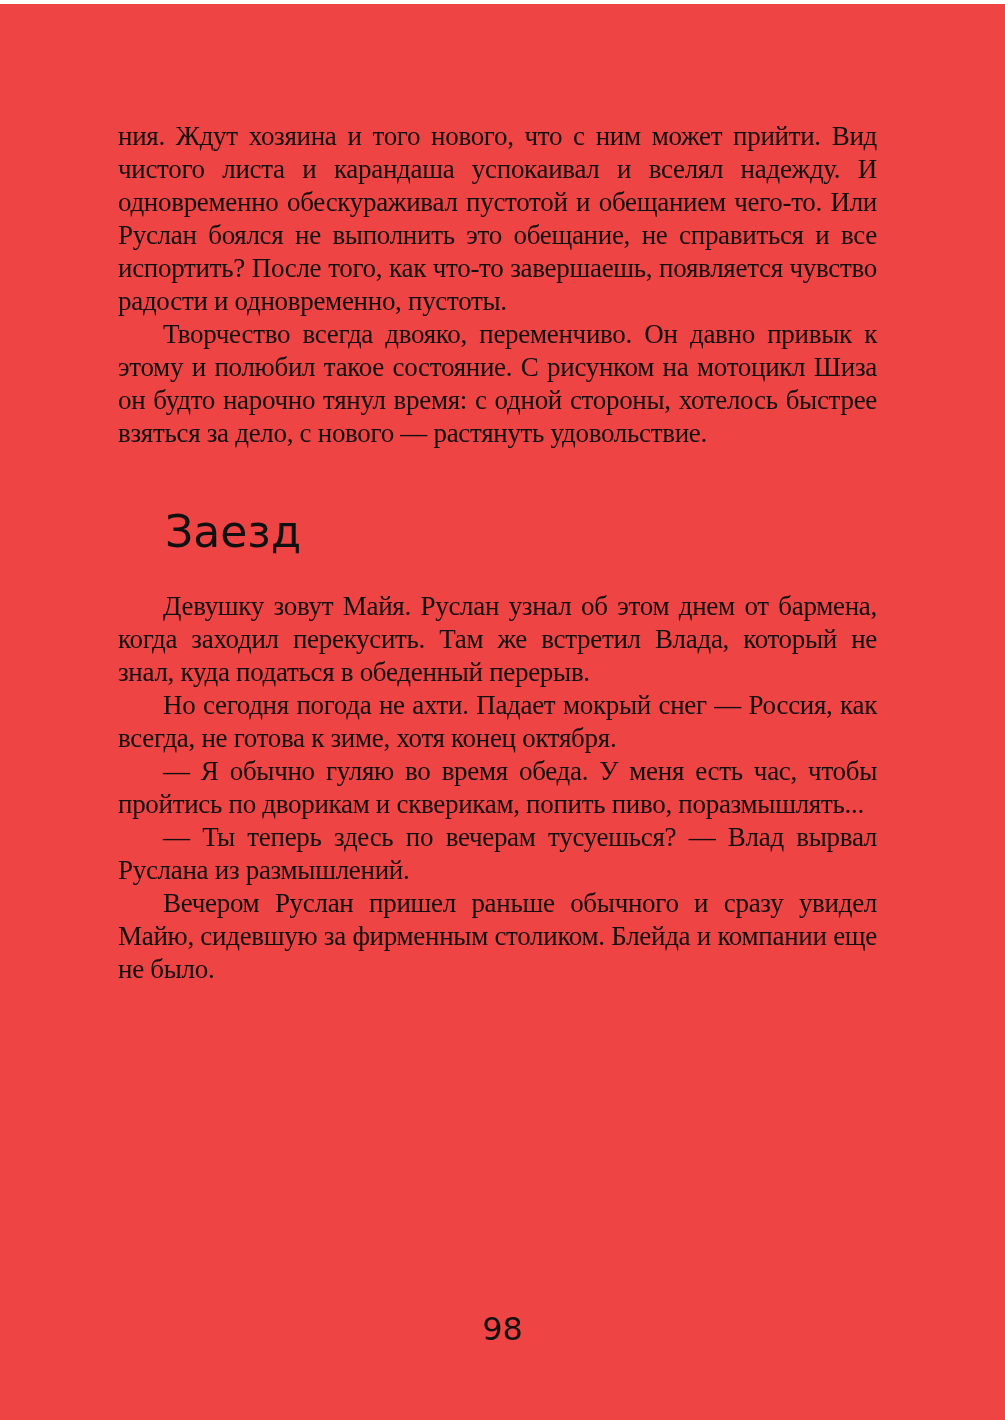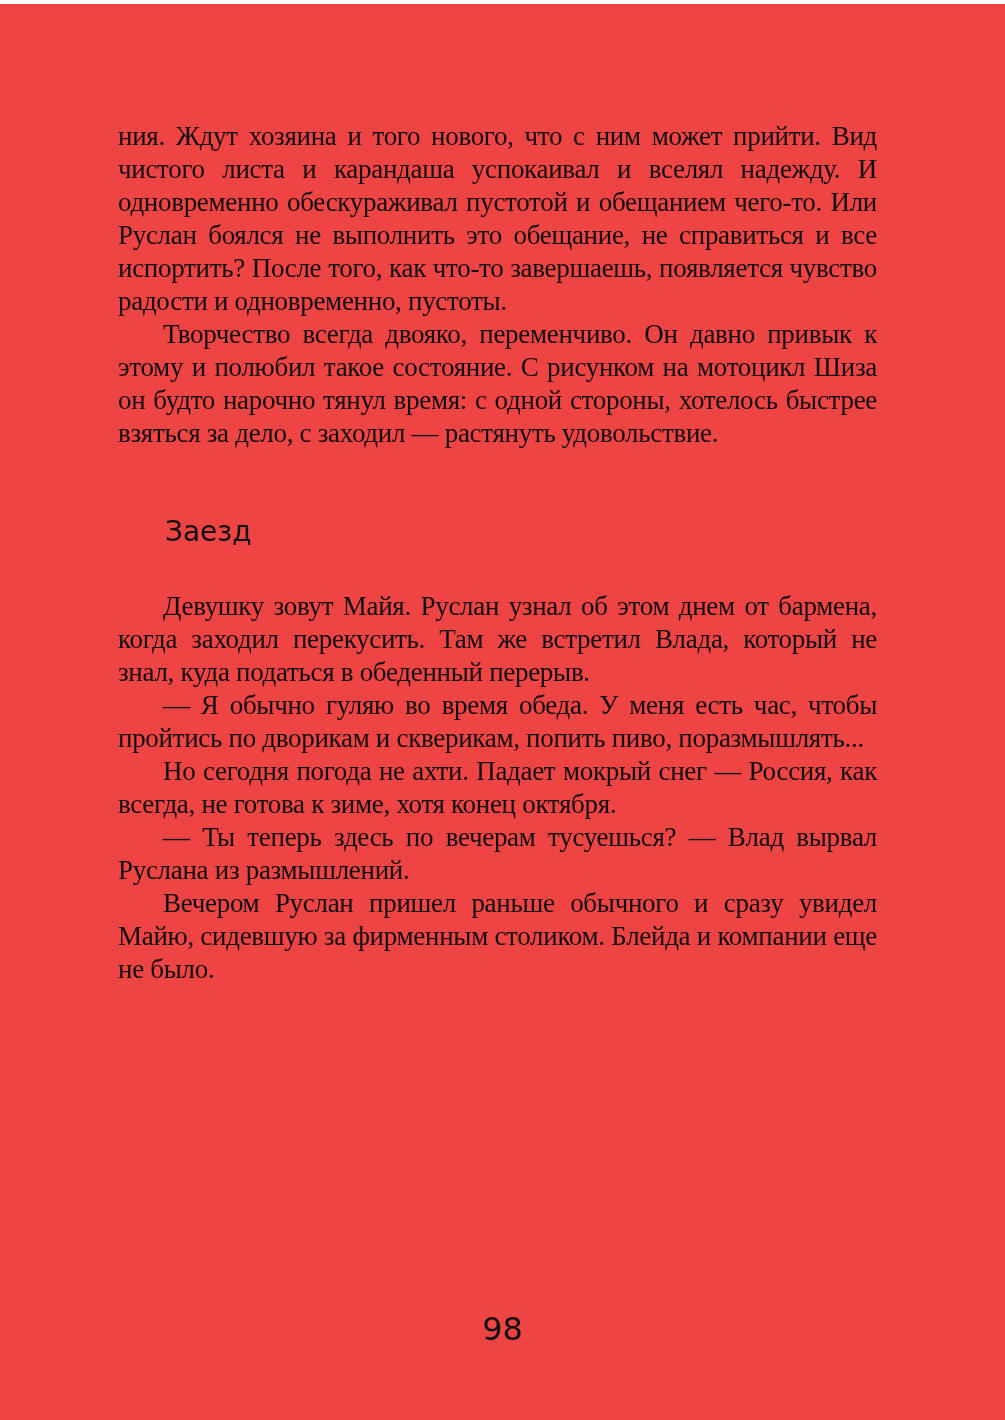--- a/index.html
+++ b/index.html
@@ -38,21 +38,21 @@
     text-indent: 45px;
   }
 
   .para.continuation {
     text-indent: 0;
   }
 
   .chapter-heading {
     font-family: "DejaVu Sans", "Liberation Sans", sans-serif;
     font-weight: 400;
-    font-size: 28px;
+    font-size: 44px;
     line-height: 44px;
     letter-spacing: 0;
     margin: 60px 0 36px 47px;
     text-align: left;
     text-indent: 0;
     hyphens: none;
   }
 
   .page-number {
     position: absolute;
@@ -68,29 +68,29 @@
 </style>
 </head>
 <body>
 
 <main class="page">
 
   <section class="text-column">
 
     <p class="para continuation">ния. Ждут хозяина и того нового, что с ним может прийти. Вид чистого листа и карандаша успокаивал и вселял надежду. И одновременно обескураживал пустотой и обещанием чего-то. Или Руслан боялся не выполнить это обещание, не справиться и все испортить? После того, как что-то завершаешь, появляется чувство радости и одновременно, пустоты.</p>
 
-    <p class="para">Творчество всегда двояко, переменчиво. Он давно привык к этому и полюбил такое состояние. С рисунком на мотоцикл Шиза он будто нарочно тянул время: с одной стороны, хотелось быстрее взяться за дело, с заходил — растянуть удовольствие.</p>
+    <p class="para">Творчество всегда двояко, переменчиво. Он давно привык к этому и полюбил такое состояние. С рисунком на мотоцикл Шиза он будто нарочно тянул время: с одной стороны, хотелось быстрее взяться за дело, с нового — растянуть удовольствие.</p>
 
     <h1 class="chapter-heading">Заезд</h1>
 
     <p class="para">Девушку зовут Майя. Руслан узнал об этом днем от бармена, когда заходил перекусить. Там же встретил Влада, который не знал, куда податься в обеденный перерыв.</p>
 
+    <p class="para">Но сегодня погода не ахти. Падает мокрый снег — Россия, как всегда, не готова к зиме, хотя конец октября.</p>
+
     <p class="para">— Я обычно гуляю во время обеда. У меня есть час, чтобы пройтись по дворикам и скверикам, попить пиво, поразмышлять...</p>
-
-    <p class="para">Но сегодня погода не ахти. Падает мокрый снег — Россия, как всегда, не готова к зиме, хотя конец октября.</p>
 
     <p class="para">— Ты теперь здесь по вечерам тусуешься? — Влад вырвал Руслана из размышлений.</p>
 
 
 
 
     <p class="para">Вечером Руслан пришел раньше обычного и сразу увидел Майю, сидевшую за фирменным столиком. Блейда и компании еще не было.</p>
 
   </section>
 

